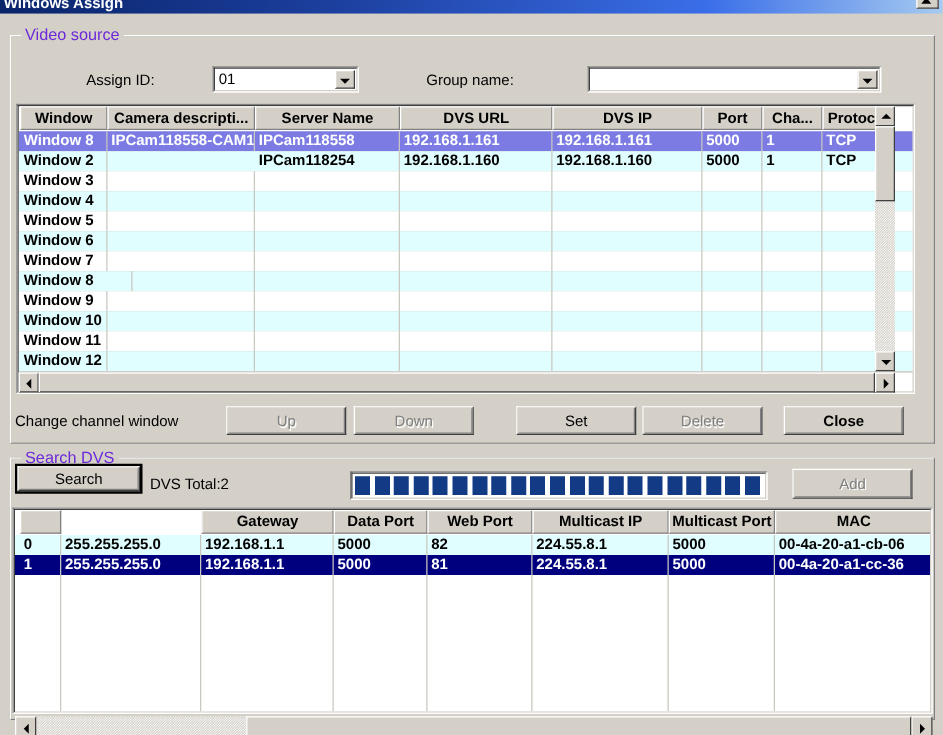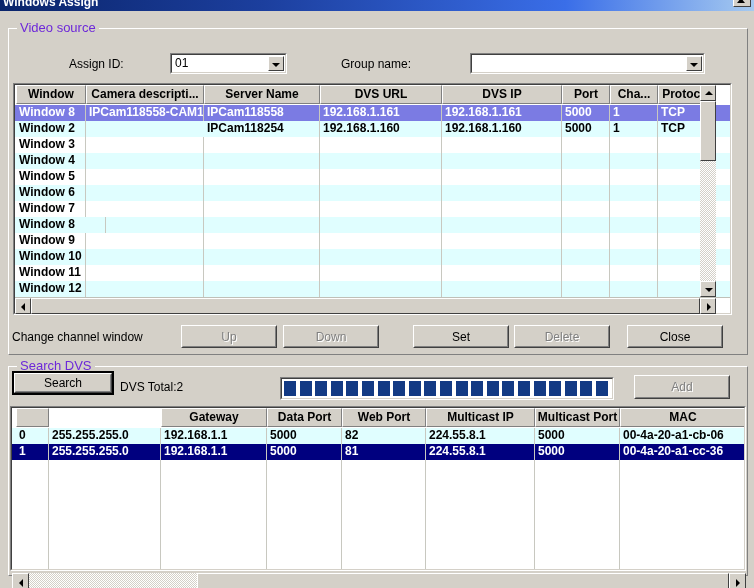--- a/index.html
+++ b/index.html
@@ -310,21 +310,21 @@
       </div>
       <div class="btn disabled" style="left: 283px; top: 314px; width: 96px; height: 23px;">
         <div class="in2">Down</div>
       </div>
       <div class="btn" style="left: 413px; top: 314px; width: 96px; height: 23px;">
         <div class="in2">Set</div>
       </div>
       <div class="btn disabled" style="left: 514px; top: 314px; width: 96px; height: 23px;">
         <div class="in2">Delete</div>
       </div>
-      <div class="btn" style="left: 627px; top: 314px; width: 96px; height: 23px;">
+      <div class="btn" style="left: 627px; top: 314px; width: 96px; height: 23px; font-weight: bold;">
         <div class="in2">Close</div>
       </div>
     </div>
 
   <div class="groupbox" id="gb-search" style="left:8px;top:355px;width:738px;height:208px;">
     <div class="inner"></div>
     <div class="gb-label">Search DVS</div>
   </div>
 
   <div class="btn default" style="left:12px;top:360px;width:102px;height:24px;">

